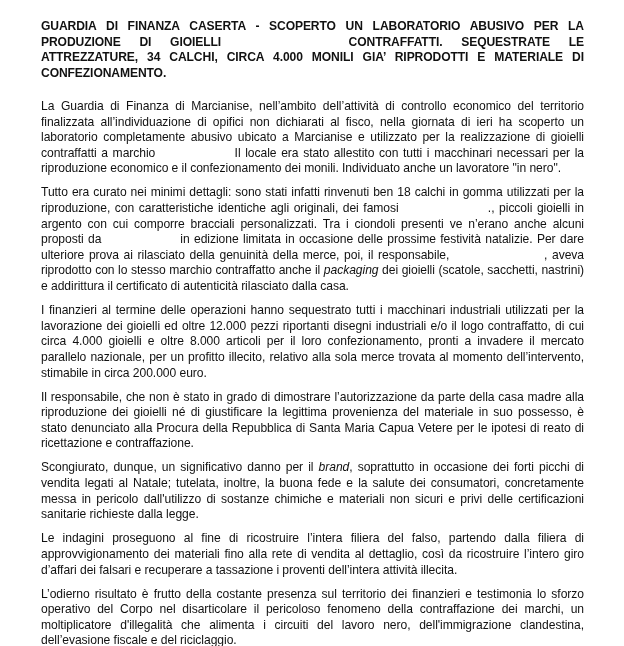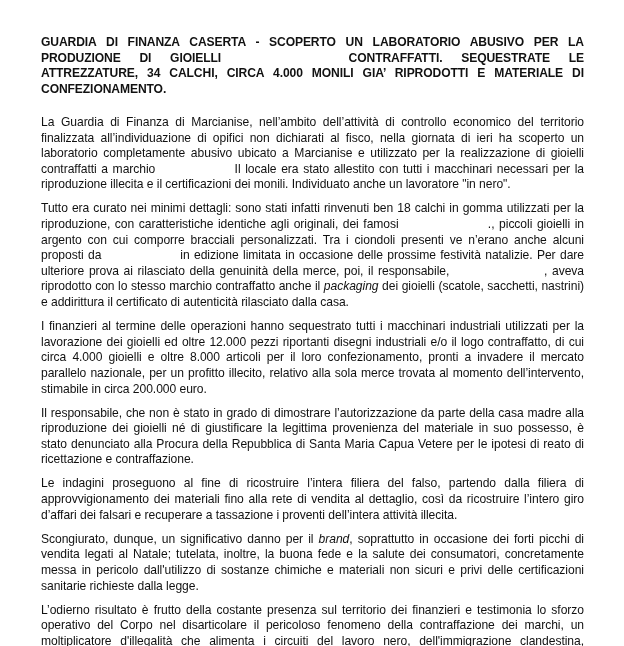--- a/index.html
+++ b/index.html
@@ -3,21 +3,21 @@
 <meta charset="utf-8">
 <style>
   html, body { margin: 0; padding: 0; background: #ffffff; }
   body { width: 624px; height: 646px; overflow: hidden; position: relative; }
   .page {
     position: absolute; left: 41px; top: 19px; width: 543px;
     font-family: "Liberation Sans", sans-serif; color: #111;
   }
   .title {
     font-weight: bold; font-size: 12.1px; line-height: 15.5px;
-    text-align: justify; margin: 16px 0 18px 0; letter-spacing: -0.1px;
+    text-align: justify; margin: 0 0 18px 0; letter-spacing: -0.1px;
   }
   .para {
     font-size: 12.1px; line-height: 15.6px; text-align: justify;
     margin: 0 0 8.5px 0; letter-spacing: -0.05px;
   }
   .gap { display: inline-block; }
   .g-s { width: 40px; } .g-m { width: 70px; } .g-l { width: 90px; }
   em { font-style: italic; }
 </style>
 </head>
@@ -26,37 +26,37 @@
 <div class="page">
   <div class="title">
     <span>GUARDIA DI FINANZA CASERTA - SCOPERTO UN LABORATORIO ABUSIVO PER LA PRODUZIONE DI GIOIELLI</span>
     <span class="gap g-l"></span>
     <span>CONTRAFFATTI. SEQUESTRATE LE ATTREZZATURE, 34 CALCHI, CIRCA 4.000 MONILI GIA’ RIPRODOTTI E MATERIALE DI CONFEZIONAMENTO.</span>
   </div>
 
   <p class="para">
     <span>La Guardia di Finanza di Marcianise, nell’ambito dell’attività di controllo economico del territorio finalizzata all’individuazione di opifici non dichiarati al fisco, nella giornata di ieri ha scoperto un laboratorio completamente abusivo ubicato a Marcianise e utilizzato per la realizzazione di gioielli contraffatti a marchio</span>
     <span class="gap g-m"></span>
-    <span>Il locale era stato allestito con tutti i macchinari necessari per la riproduzione illecita e il certificazioni dei monili. Individuato anche un lavoratore "in nero".</span>
+    <span>Il locale era stato allestito con tutti i macchinari necessari per la riproduzione economico e il confezionamento dei monili. Individuato anche un lavoratore "in nero".</span>
   </p>
 
   <p class="para">
     <span>Tutto era curato nei minimi dettagli: sono stati infatti rinvenuti ben 18 calchi in gomma utilizzati per la riproduzione, con caratteristiche identiche agli originali, dei famosi</span>
     <span class="gap g-s"></span>
     <span class="gap g-s"></span><span>., piccoli gioielli in argento con cui comporre bracciali personalizzati. Tra i ciondoli presenti ve n’erano anche alcuni proposti da</span>
     <span class="gap g-m"></span>
     <span>in edizione limitata in occasione delle prossime festività natalizie. Per dare ulteriore prova ai rilasciato della genuinità della merce, poi, il responsabile,</span>
     <span class="gap g-l"></span><span>, aveva riprodotto con lo stesso marchio contraffatto anche il</span>
     <em>packaging</em>
     <span>dei gioielli (scatole, sacchetti, nastrini) e addirittura il certificato di autenticità rilasciato dalla casa.</span>
   </p>
 
   <p class="para">I finanzieri al termine delle operazioni hanno sequestrato tutti i macchinari industriali utilizzati per la lavorazione dei gioielli ed oltre 12.000 pezzi riportanti disegni industriali e/o il logo contraffatto, di cui circa 4.000 gioielli e oltre 8.000 articoli per il loro confezionamento, pronti a invadere il mercato parallelo nazionale, per un profitto illecito, relativo alla sola merce trovata al momento dell’intervento, stimabile in circa 200.000 euro.</p>
   <p class="para">Il responsabile, che non è stato in grado di dimostrare l’autorizzazione da parte della casa madre alla riproduzione dei gioielli né di giustificare la legittima provenienza del materiale in suo possesso, è stato denunciato alla Procura della Repubblica di Santa Maria Capua Vetere per le ipotesi di reato di ricettazione e contraffazione.</p>
 
-  <p class="para">Le indagini proseguono al fine di ricostruire l’intera filiera del falso, partendo dalla filiera di approvvigionamento dei materiali fino alla rete di vendita al dettaglio, così da ricostruire l’intero giro d’affari dei falsari e recuperare a tassazione i proventi dell’intera attività illecita.</p>
-
   <p class="para">
     <span>Scongiurato, dunque, un significativo danno per il</span>
     <em>brand</em><span>, soprattutto in occasione dei forti picchi di vendita legati al Natale; tutelata, inoltre, la buona fede e la salute dei consumatori, concretamente messa in pericolo dall'utilizzo di sostanze chimiche e materiali non sicuri e privi delle certificazioni sanitarie richieste dalla legge.</span>
   </p>
+
+  <p class="para">Le indagini proseguono al fine di ricostruire l’intera filiera del falso, partendo dalla filiera di approvvigionamento dei materiali fino alla rete di vendita al dettaglio, così da ricostruire l’intero giro d’affari dei falsari e recuperare a tassazione i proventi dell’intera attività illecita.</p>
   <p class="para">L’odierno risultato è frutto della costante presenza sul territorio dei finanzieri e testimonia lo sforzo operativo del Corpo nel disarticolare il pericoloso fenomeno della contraffazione dei marchi, un moltiplicatore d'illegalità che alimenta i circuiti del lavoro nero, dell'immigrazione clandestina, dell’evasione fiscale e del riciclaggio.</p>
 </div>
 
 </body></html>

